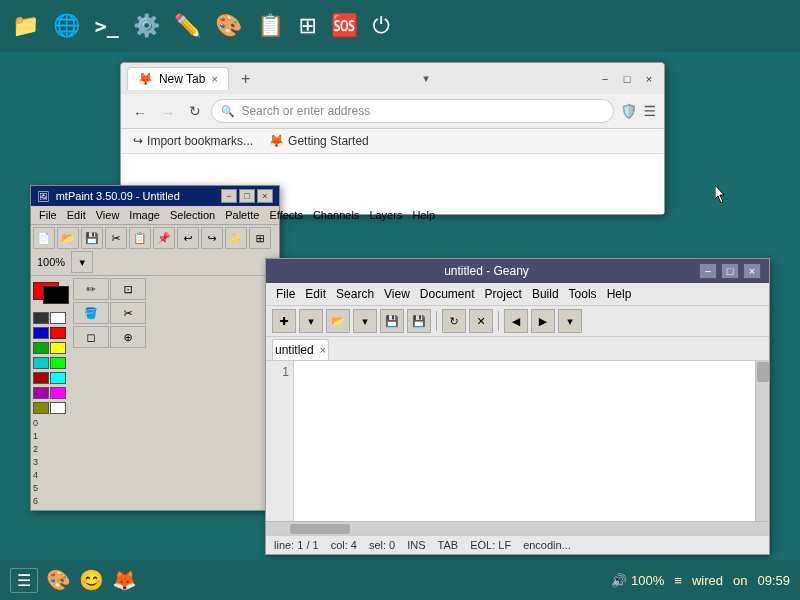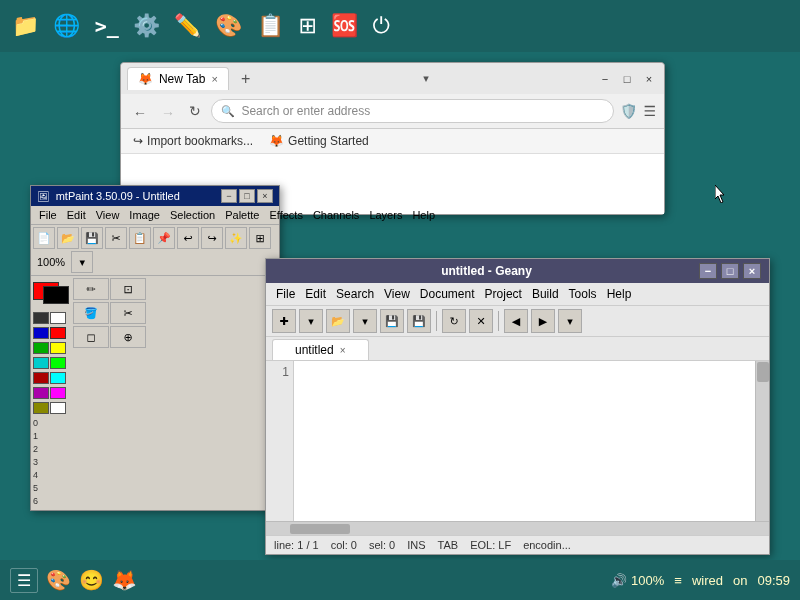--- a/index.html
+++ b/index.html
@@ -262,21 +262,20 @@
       border: 1px solid #999;
       box-shadow: 2px 2px 8px rgba(0,0,0,0.4);
     }
     .geany-titlebar {
       background: #4a4a6a;
       color: white;
       padding: 4px 8px;
       display: flex;
       align-items: center;
       font-size: 12px;
-      font-weight: bold;
     }
     .geany-title-text { flex: 1; text-align: center; }
     .geany-win-controls { display: flex; gap: 4px; }
     .geany-win-btn {
       width: 18px; height: 16px;
       display: flex; align-items: center; justify-content: center;
       cursor: pointer; font-size: 11px;
       background: #8888aa;
       border: 1px solid #555;
       color: white;
@@ -312,21 +311,21 @@
       background: #e8e8e8;
       display: flex;
       padding: 2px 6px 0;
       border-bottom: 1px solid #ccc;
     }
     .geany-tab {
       background: white;
       border: 1px solid #ccc;
       border-bottom: none;
       border-radius: 3px 3px 0 0;
-      padding: 3px 22px;
+      padding: 3px 2px;
       font-size: 12px;
       display: flex; align-items: center; gap: 6px;
       cursor: pointer;
     }
     .geany-tab-close { font-size: 10px; color: #666; cursor: pointer; }
     .geany-editor {
       background: white;
       display: flex;
       height: 160px;
     }
@@ -635,21 +634,21 @@
     <div class="geany-content" contenteditable="true" style=""></div>
     <div class="geany-scrollbar">
       <div class="geany-scroll-thumb"></div>
     </div>
   </div>
   <div class="geany-hscroll">
     <div class="geany-hscroll-thumb"></div>
   </div>
   <div class="geany-statusbar">
     <span>line: 1 / 1</span>
-    <span>col: 0</span>
+    <span>col: 4</span>
     <span>sel: 0</span>
     <span>INS</span>
     <span>TAB</span>
     <span>EOL: LF</span>
     <span>encodin...</span>
   </div>
 </div>
 
 <div class="cursor">
   <svg width="12" height="18" viewBox="0 0 12 18">

